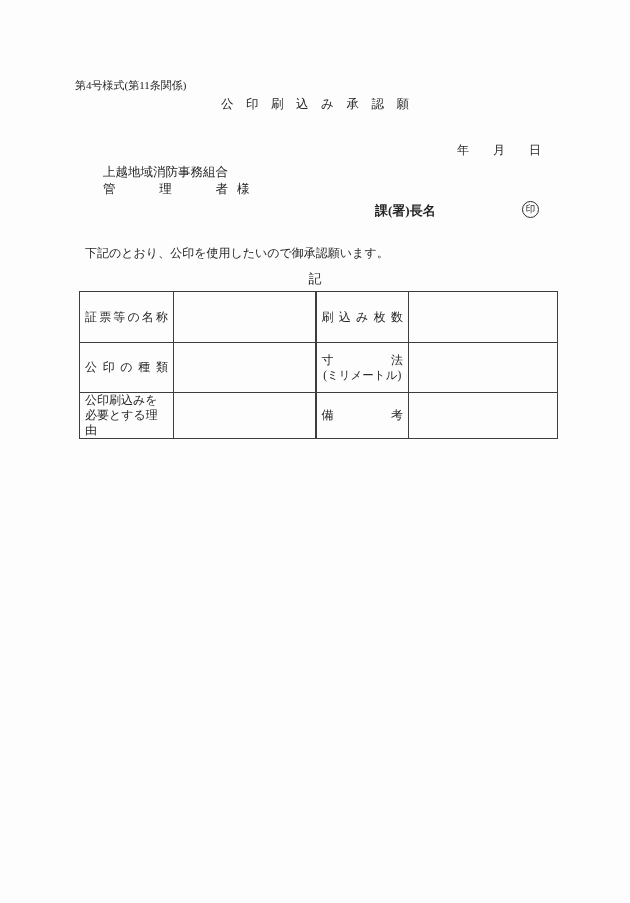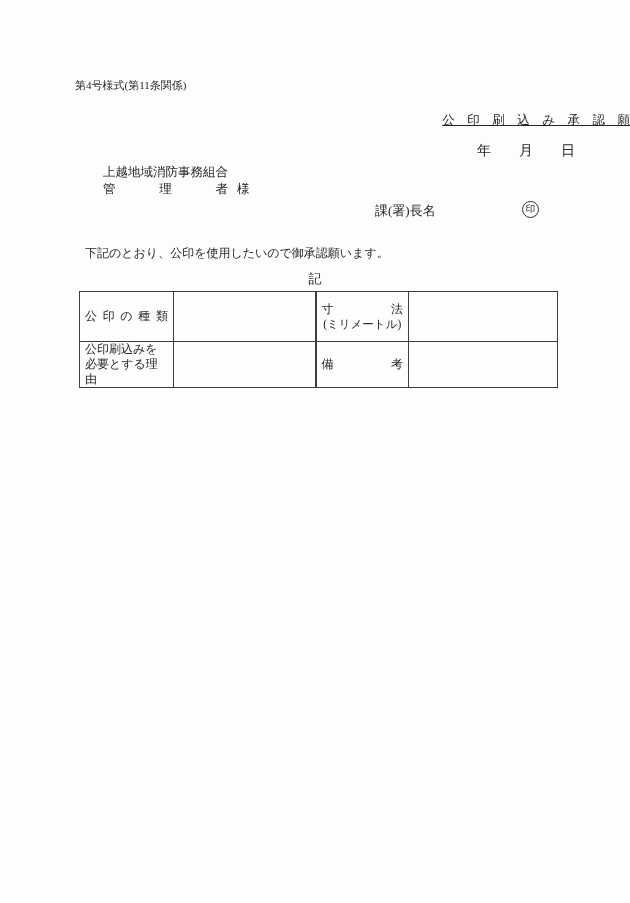--- a/index.html
+++ b/index.html
@@ -6,28 +6,28 @@
   body {
     width: 630px; height: 903px;
     background: #fdfdfd;
     font-family: "Liberation Serif", "DejaVu Serif", serif;
     color: #262626;
     position: relative;
     overflow: hidden;
   }
   .abs { position: absolute; }
   .form-number { left: 75px; top: 78px; font-size: 11px; white-space: pre; }
-  .doc-title { left: 0; top: 112px; width: 100%; text-align: right; font-size: 12.5px; white-space: pre; text-decoration: underline; }
-  .date-line { left: 457px; top: 142px; font-size: 14px; white-space: pre; margin-left: 20px; }
+  .doc-title { left: 0; top: 96px; width: 100%; text-align: center; font-size: 12.5px; white-space: pre; }
+  .date-line { left: 457px; top: 142px; font-size: 12px; white-space: pre; }
   .addressee { left: 103px; top: 164px; display: flex; align-items: flex-end; gap: 9px; font-size: 12.5px; line-height: 17px; }
   .addr-lines { display: inline-block; }
   .addr-org { display: block; white-space: nowrap; }
   .addr-role { display: block; text-align: justify; text-align-last: justify; }
   .honorific { font-size: 12.5px; }
-  .signer { left: 375px; top: 202px; font-size: 13px; white-space: pre; }
+  .signer { left: 375px; top: 202px; font-size: 13px; white-space: pre; font-weight: bold; }
   .seal {
     left: 522px; top: 201px;
     width: 15px; height: 15px;
     border: 1px solid #2e2e2e; border-radius: 50%;
     display: flex; align-items: center; justify-content: center;
   }
   .seal span { font-size: 9.5px; line-height: 1; }
   .body-text { left: 85px; top: 245px; font-size: 12px; white-space: pre; }
   .record { left: 0; top: 270px; width: 100%; text-align: center; font-size: 13px; }
   table.form-table {
@@ -85,20 +85,26 @@
   <div class="abs record">記</div>
 
   <table class="form-table">
     <colgroup>
       <col class="c1">
         <col class="c2">
         <col class="c3">
         <col class="c4">
     </colgroup>
     <tbody>
+        <tr class="r1">
+      <td class="just">証票等の名称</td>
+      <td class="cell2"></td>
+      <td class="just">刷込み枚数</td>
+      <td></td>
+    </tr>
     <tr class="r2">
       <td class="just">公印の種類</td>
       <td class="cell2"></td>
       <td>
         <div class="just">寸法</div>
         <div class="dim-sub">(ミリメートル)</div>
       </td>
       <td></td>
     </tr>
     <tr class="r3">

